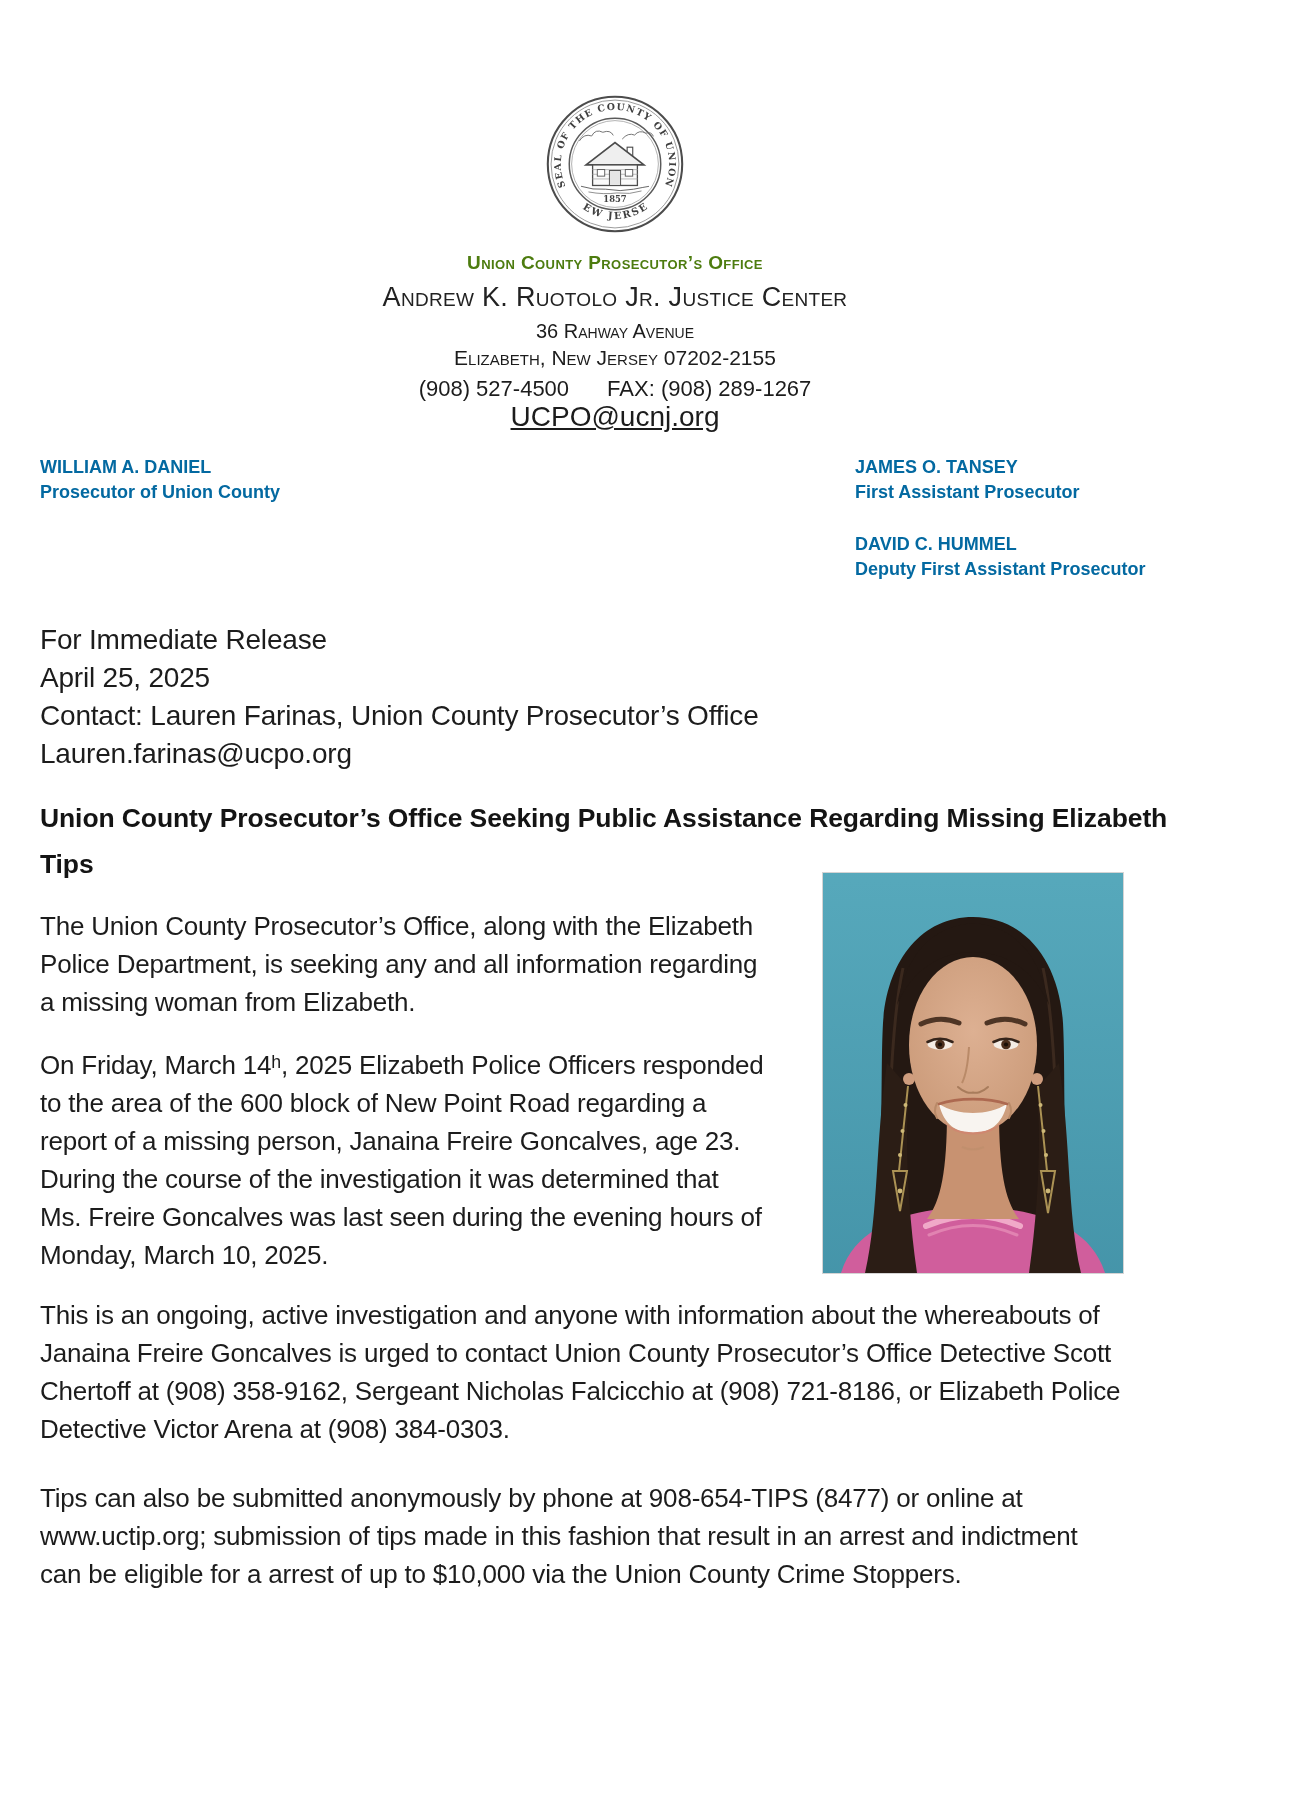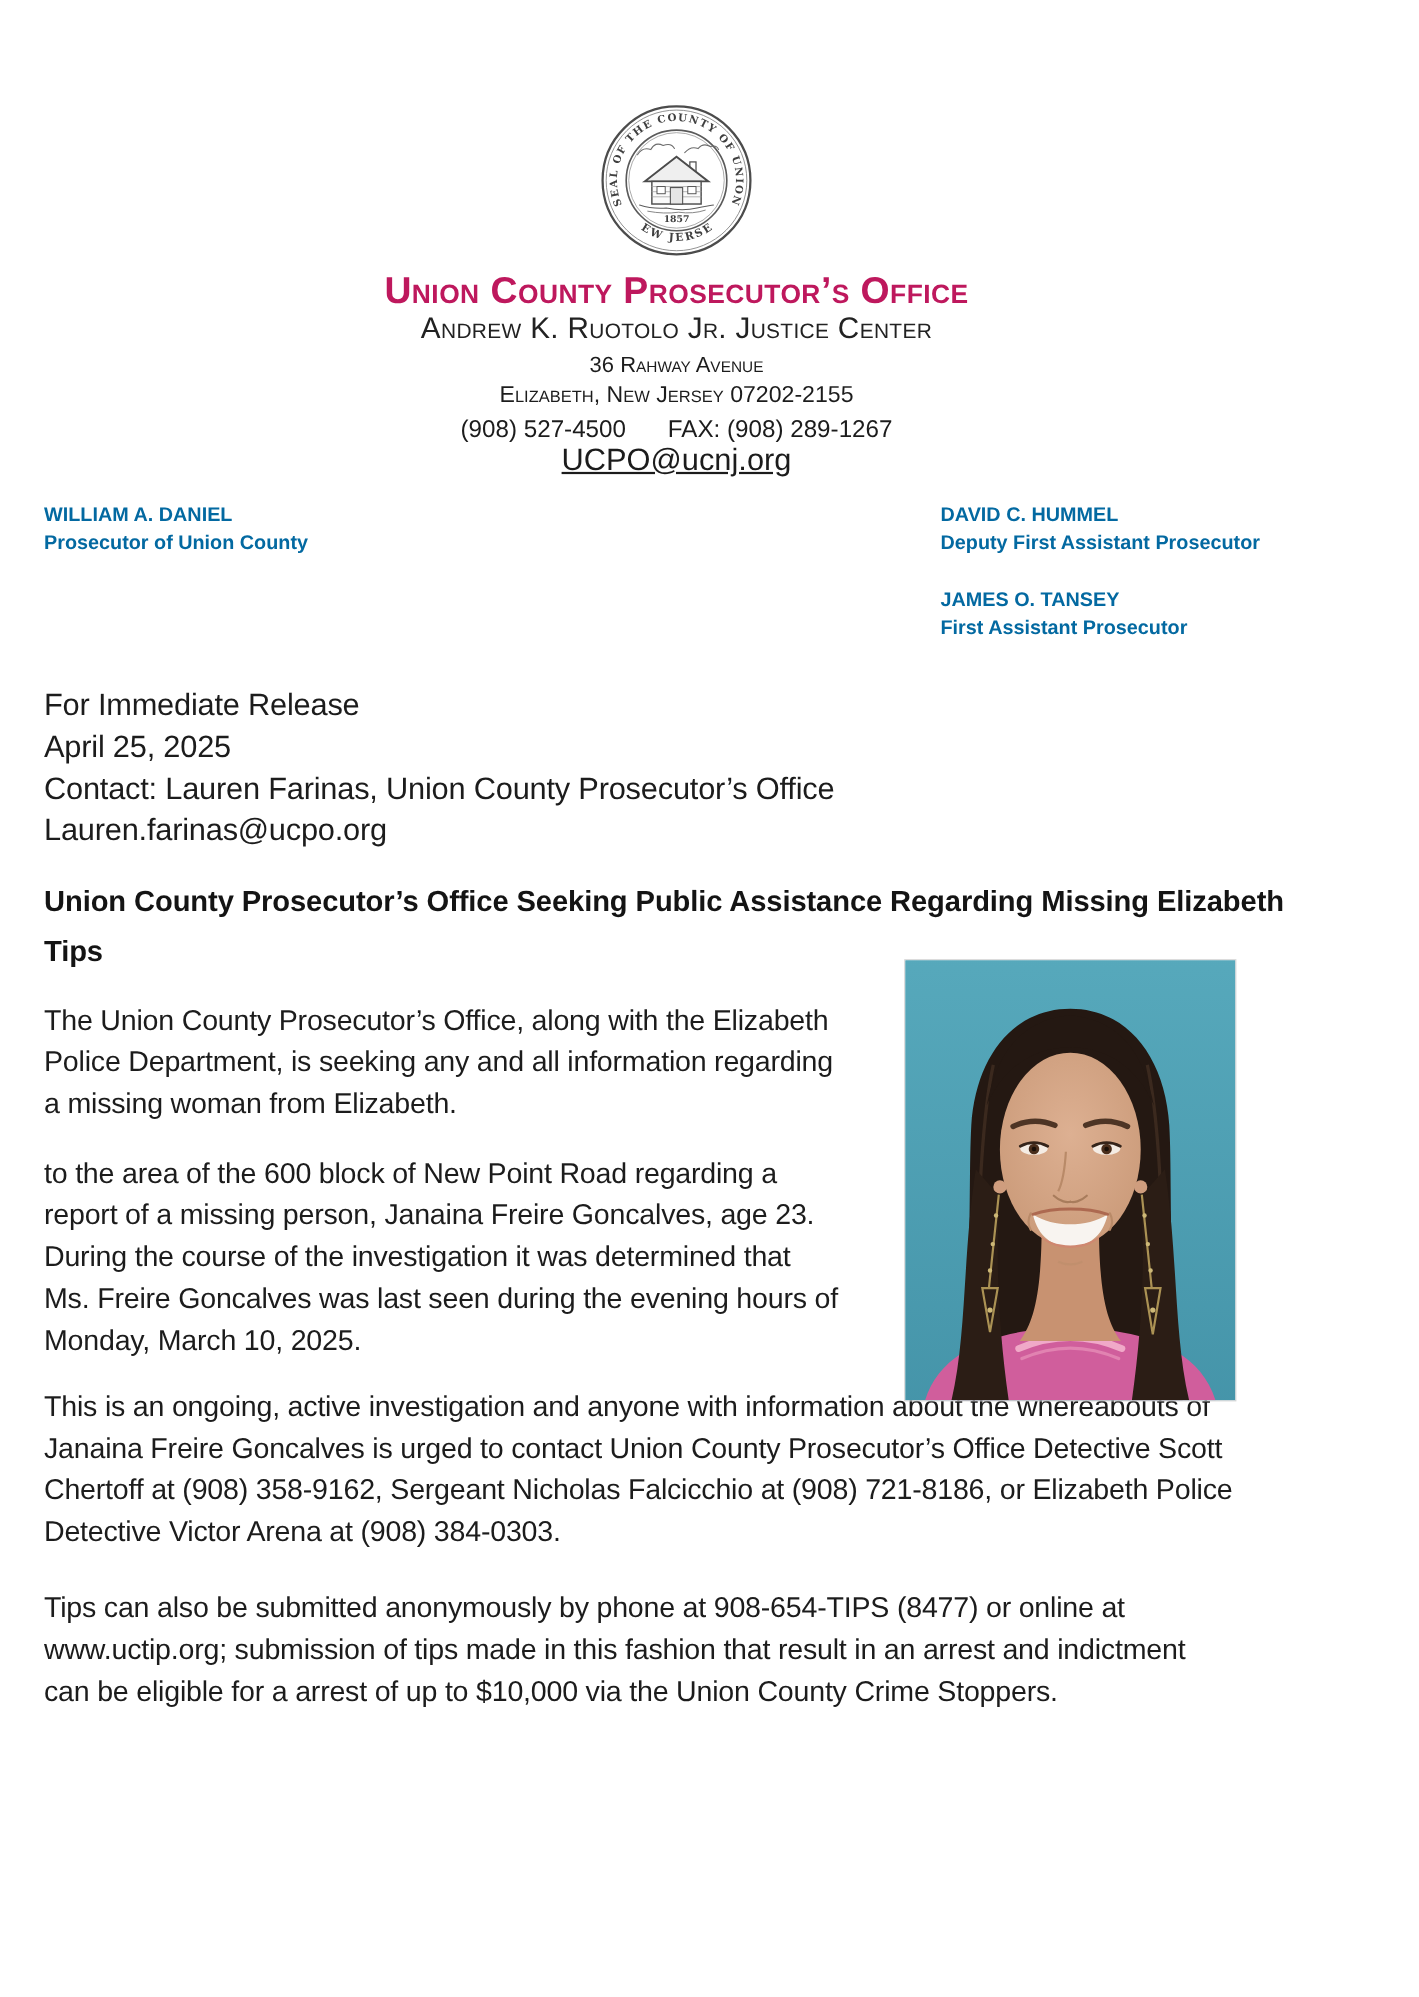--- a/index.html
+++ b/index.html
@@ -8,21 +8,21 @@
     width:1290px;
     height:1815px;
     background:#ffffff;
     font-family:"Liberation Sans", sans-serif;
     color:#1c1c1c;
     overflow:hidden;
   }
   
   .letterhead{width:1230px;text-align:center;padding-top:94px;}
   .seal-wrap{display:inline-block;line-height:0;}
-  .office-name{font-size:34px;font-weight:700;font-variant:small-caps;letter-spacing:.4px;margin-top:8px;line-height:34px;color:#be185d;}
+  .office-name{font-size:19px;font-weight:700;font-variant:small-caps;letter-spacing:.4px;margin-top:8px;line-height:34px;color:#4d7c0f;}
   .building-name{font-size:27px;font-variant:small-caps;letter-spacing:.3px;line-height:34px;color:#222;}
   .addr1{font-size:20px;font-variant:small-caps;margin-top:4px;line-height:26px;}
   .addr2{font-size:21px;font-variant:small-caps;line-height:28px;}
   .phone-line{font-size:22px;margin-top:3px;line-height:28px;}
   .phone-line .fax{margin-left:38px;}
   .office-email{font-size:28px;line-height:28px;text-decoration:underline;}
   
   .officials{position:relative;height:134px;margin-top:24px;}
   .officials-left{position:absolute;left:40px;top:0;}
   .officials-right{position:absolute;left:855px;top:0;}
@@ -102,26 +102,26 @@
 
   <section class="officials">
     <div class="officials-left">
       <div class="off-entry">
         <div class="off-name">WILLIAM A. DANIEL</div>
         <div class="off-title">Prosecutor of Union County</div>
       </div>
     </div>
     <div class="officials-right">
       <div class="off-entry">
+        <div class="off-name">JAMES O. TANSEY</div>
+        <div class="off-title">First Assistant Prosecutor</div>
+      </div>
+      <div class="off-entry">
         <div class="off-name">DAVID C. HUMMEL</div>
         <div class="off-title">Deputy First Assistant Prosecutor</div>
-      </div>
-      <div class="off-entry">
-        <div class="off-name">JAMES O. TANSEY</div>
-        <div class="off-title">First Assistant Prosecutor</div>
       </div>
     </div>
   </section>
 
   <section class="release">
     <div class="line">For Immediate Release</div>
     <div class="line">April 25, 2025</div>
     <div class="line">Contact: Lauren Farinas, Union County Prosecutor’s Office</div>
     <div class="line">Lauren.farinas@ucpo.org</div>
   </section>
@@ -131,20 +131,21 @@
       <div class="line">Tips</div>
     </h1>
 
   <section class="body-text">
     <div class="para para-1">
         <div class="line">The Union County Prosecutor’s Office, along with the Elizabeth</div>
         <div class="line">Police Department, is seeking any and all information regarding</div>
         <div class="line">a missing woman from Elizabeth.</div>
       </div>
     <div class="para para-2">
+        <div class="line">On Friday, March 14ʰ, 2025 Elizabeth Police Officers responded</div>
         <div class="line">to the area of the 600 block of New Point Road regarding a</div>
         <div class="line">report of a missing person, Janaina Freire Goncalves, age 23.</div>
         <div class="line">During the course of the investigation it was determined that</div>
         <div class="line">Ms. Freire Goncalves was last seen during the evening hours of</div>
         <div class="line">Monday, March 10, 2025.</div>
       </div>
     <div class="para para-3">
         <div class="line">This is an ongoing, active investigation and anyone with information about the whereabouts of</div>
         <div class="line">Janaina Freire Goncalves is urged to contact Union County Prosecutor’s Office Detective Scott</div>
         <div class="line">Chertoff at (908) 358-9162, Sergeant Nicholas Falcicchio at (908) 721-8186, or Elizabeth Police</div>

